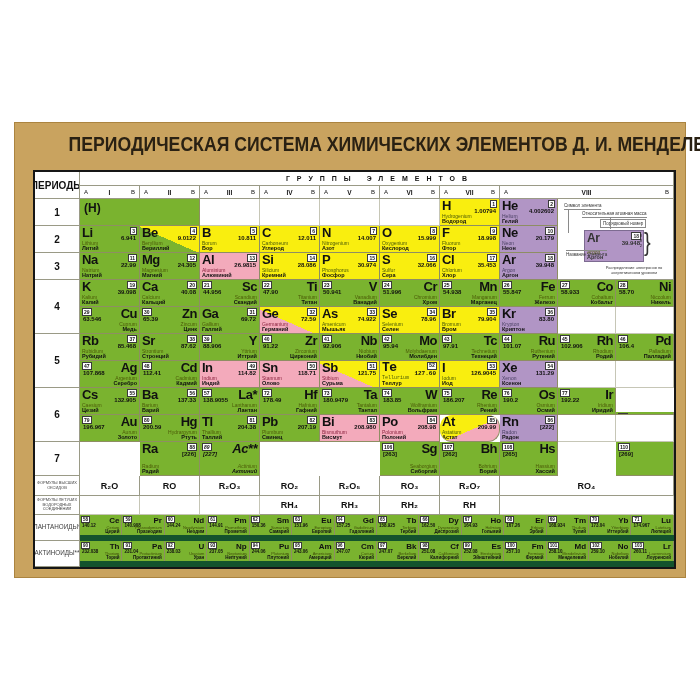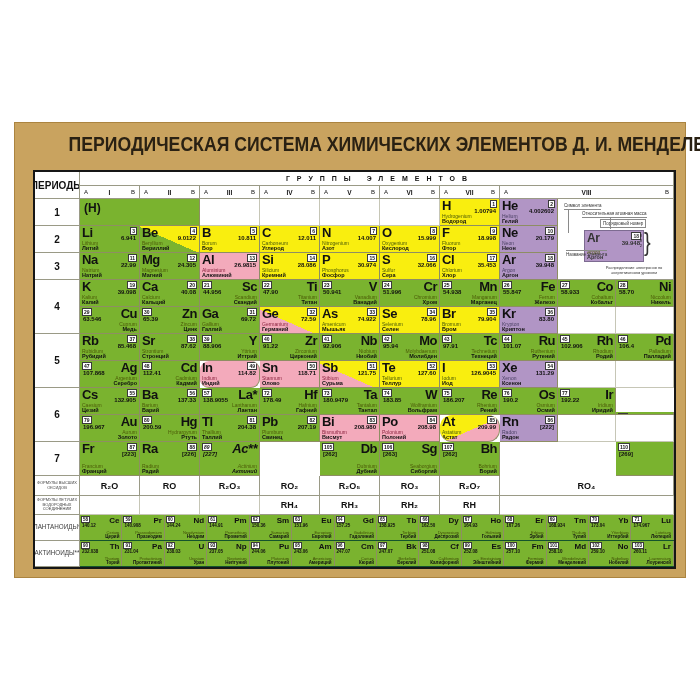--- a/index.html
+++ b/index.html
@@ -52,21 +52,21 @@
   .stB .sym{left:auto;right:2px;}
   .stB .numbox{right:auto;left:2px;}
   .stB .mass{right:auto;left:3px;}
   .stB .lat,.stB .rus{left:auto;right:2px;text-align:right;}
   .bg-pink .lat,.bg-ge .lat,.bg-sb .lat{color:#8c2440;}
   .bg-purple .lat{color:#4a3f63;}
   
   .frm{border-right:1px solid #9a9a86;border-bottom:1px solid #9a9a86;background:#fff;
        display:flex;align-items:center;justify-content:center;font-size:9px;font-weight:700;}
   
-  .strip{display:flex;border-bottom:1px solid #14532d;}
+  .strip{display:flex;border-bottom:6px solid #14532d;}
   .mini{flex:1;position:relative;background:var(--green,#7ab32f);border-right:1px solid #8e8e63;min-width:0;overflow:hidden;}
   .mini .numbox{top:1px;left:1px;right:auto;font-size:4.5px;line-height:5px;}
   .mini .msym{position:absolute;top:1px;right:2px;font-size:8px;font-weight:700;}
   .mini .mmass{position:absolute;top:8px;left:2px;font-size:4.5px;font-weight:700;}
   .mini .mlat{position:absolute;bottom:5.5px;right:2px;font-size:4px;line-height:4px;color:#3f4d06;white-space:nowrap;}
   .mini .mrus{position:absolute;bottom:1px;right:2px;font-size:4.5px;line-height:4.5px;font-weight:700;white-space:nowrap;}
   
   .legend{grid-column:10 / span 2;grid-row:3 / span 3;position:relative;background:#fff;
           border-right:1px solid #9a9a86;border-bottom:1px solid #9a9a86;font-size:4.5px;color:#333;}
   .lg{position:absolute;white-space:nowrap;}
@@ -708,42 +708,42 @@
             <span class="lat">Argentum</span>
             <span class="rus">Серебро</span>
           </div>
           <div class="cell stB bg-green" style="grid-area: 9 / 3;">
             <span class="sym">Cd</span>
             <span class="numbox">48</span>
             <span class="mass">112.41</span>
             <span class="lat">Cadmium</span>
             <span class="rus">Кадмий</span>
           </div>
-          <div class="cell stA bg-pink" style="grid-area: 9 / 4; border-radius: 9px;">
+          <div class="cell stA bg-pink" style="grid-area: 9 / 4;">
             <span class="sym">In</span>
             <span class="numbox">49</span>
             <span class="mass">114.82</span>
             <span class="lat">Indium</span>
             <span class="rus">Индий</span>
           </div>
           <div class="cell stA bg-pink" style="grid-area: 9 / 5;">
             <span class="sym">Sn</span>
             <span class="numbox">50</span>
             <span class="mass">118.71</span>
             <span class="lat">Stannum</span>
             <span class="rus">Олово</span>
           </div>
           <div class="cell stA bg-sb" style="grid-area: 9 / 6;">
             <span class="sym">Sb</span>
             <span class="numbox">51</span>
             <span class="mass">121.75</span>
             <span class="lat">Stibium</span>
             <span class="rus">Сурьма</span>
           </div>
-          <div class="cell stA bg-yellow" style="grid-area: 9 / 7;">
+          <div class="cell stA bg-yellow" style="grid-area: 9 / 7; font-family: Liberation Mono, monospace;">
             <span class="sym">Te</span>
             <span class="numbox">52</span>
             <span class="mass">127.60</span>
             <span class="lat">Tellurium</span>
             <span class="rus">Теллур</span>
           </div>
           <div class="cell stA bg-yellow" style="grid-area: 9 / 8;">
             <span class="sym">I</span>
             <span class="numbox">53</span>
             <span class="mass">126.9045</span>
@@ -882,61 +882,54 @@
           <div class="cell stA bg-purple" style="grid-area: 11 / 9;">
             <span class="sym">Rn</span>
             <span class="numbox">86</span>
             <span class="mass">[222]</span>
             <span class="lat">Radon</span>
             <span class="rus">Радон</span>
           </div>
           <div class="empty" style="grid-area: 11 / 10;"></div>
           <div class="empty" style="grid-area: 11 / 11;"></div>
           <div class="pnum" style="grid-area: 12 / 1;">7</div>
-          <div class="cell stA bg-green" style="grid-area: 12 / 2;">
-            <span class="sym">Fr</span>
-            <span class="numbox">87</span>
-            <span class="mass">[223]</span>
-            <span class="lat">Francium</span>
-            <span class="rus">Франций</span>
-          </div>
           <div class="cell stA bg-green" style="grid-area: 12 / 3;">
             <span class="sym">Ra</span>
             <span class="numbox">88</span>
             <span class="mass">[226]</span>
             <span class="lat">Radium</span>
             <span class="rus">Радий</span>
           </div>
           <div class="cell stB bg-green" style="grid-area: 12 / 4; font-style: italic;">
             <span class="sym">Ac**</span>
             <span class="numbox">89</span>
             <span class="mass">[227]</span>
             <span class="lat">Actinium</span>
             <span class="rus">Актиний</span>
           </div>
-          <div class="cell stB bg-green" style="grid-area: 12 / 6;">
-            <span class="sym">Db</span>
-            <span class="numbox">105</span>
-            <span class="mass">[262]</span>
-            <span class="lat">Dubnium</span>
-            <span class="rus">Дубний</span>
-          </div>
           <div class="cell stB bg-green" style="grid-area: 12 / 7;">
             <span class="sym">Sg</span>
             <span class="numbox">106</span>
             <span class="mass">[263]</span>
             <span class="lat">Seaborgium</span>
             <span class="rus">Сиборгий</span>
           </div>
           <div class="cell stB bg-green" style="grid-area: 12 / 8;">
             <span class="sym">Bh</span>
             <span class="numbox">107</span>
             <span class="mass">[262]</span>
             <span class="lat">Bohrium</span>
             <span class="rus">Борий</span>
+          </div>
+          <div class="cell stB bg-green" style="grid-area: 12 / 9;">
+            <span class="sym">Hs</span>
+            <span class="numbox">108</span>
+            <span class="mass">[265]</span>
+            <span class="lat">Hassium</span>
+            <span class="rus">Хассий</span>
           </div>
           <div class="cell stB bg-green" style="grid-area: 12 / 11;">
             <span class="numbox">110</span>
             <span class="mass">[269]</span>
           </div>
           <div class="frm" style="grid-area: 13 / 2;">R₂O</div>
           <div class="frm" style="grid-area: 13 / 3;">RO</div>
           <div class="frm" style="grid-area: 13 / 4;">R₂O₃</div>
           <div class="frm" style="grid-area: 13 / 5;">RO₂</div>
           <div class="frm" style="grid-area: 13 / 6;">R₂O₅</div>

